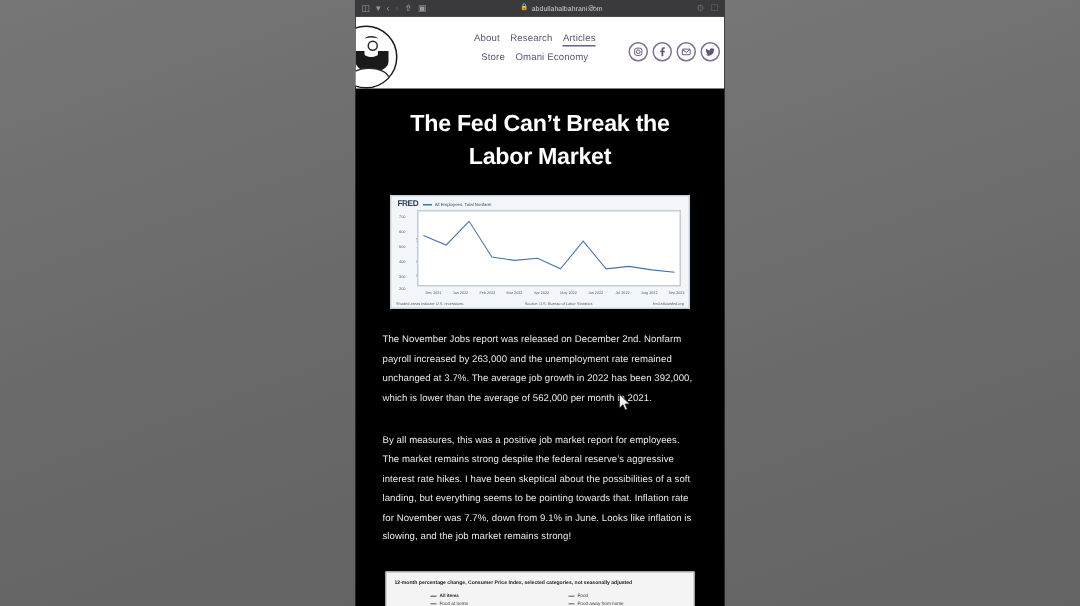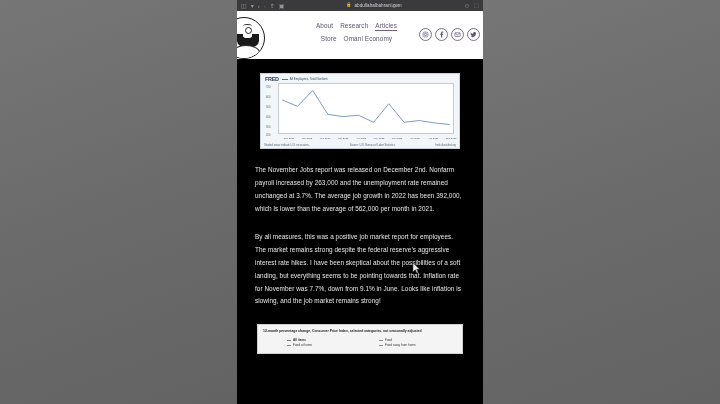--- a/index.html
+++ b/index.html
@@ -440,20 +440,21 @@
           <span class="soc">
             <svg width="7" height="7" viewBox="0 0 16 16">
                 <path d="M14.5 3.8c-.5.2-1 .4-1.6.5.6-.4 1-.9 1.2-1.6-.5.3-1.1.6-1.8.7-.5-.6-1.3-.9-2.1-.9-1.6 0-2.9 1.3-2.9 2.9 0 .2 0 .5.1.7C5 6 3 4.9 1.7 3.2c-.3.4-.4.9-.4 1.5 0 1 .5 1.9 1.3 2.4-.5 0-.9-.1-1.3-.4 0 1.4 1 2.6 2.3 2.8-.2.1-.5.1-.8.1-.2 0-.4 0-.5-.1.4 1.1 1.4 2 2.7 2-1 .8-2.2 1.2-3.6 1.2H1c1.3.8 2.8 1.3 4.4 1.3 5.3 0 8.2-4.4 8.2-8.2v-.4c.5-.4 1-.9 1.4-1.5z" fill="#5f5478"></path>
               </svg>
           </span>
         </div>
       </div>
 
       <div class="article">
 
+        <h1 class="headline">The Fed Can’t Break the Labor Market</h1>
 
         <div class="fred">
           <div class="fred-top">
             <span class="fred-logo">FRED</span>
             <span class="fred-legend">
               <span class="swatch"></span>
               <span>All Employees, Total Nonfarm</span>
             </span>
           </div>
           <span class="fred-ylab">Change, Thousands of Persons</span>

